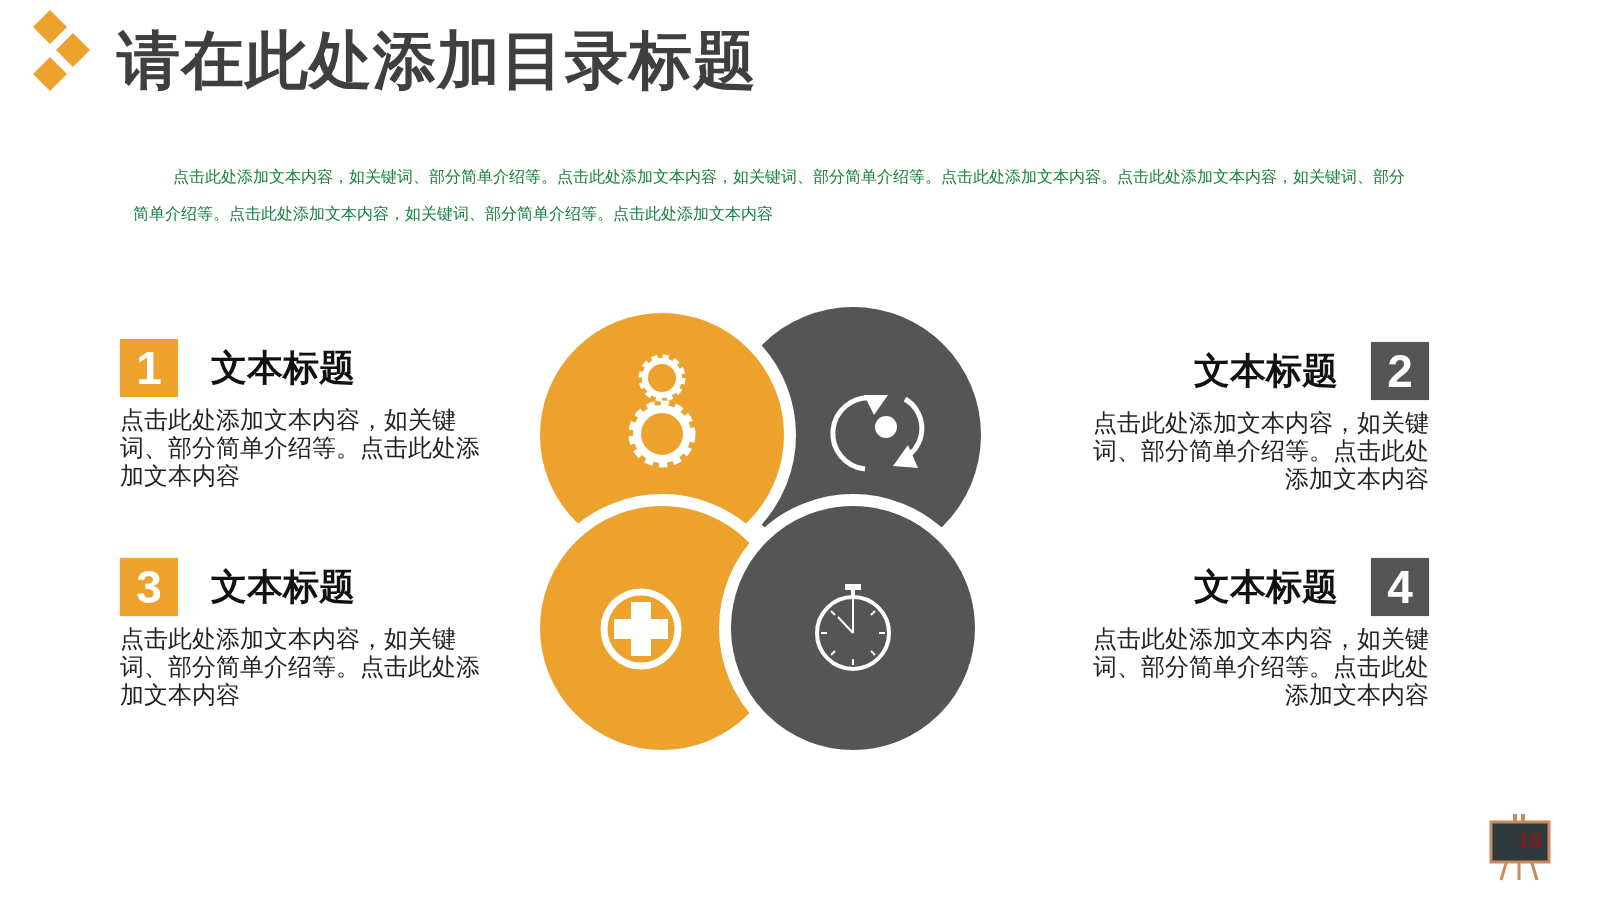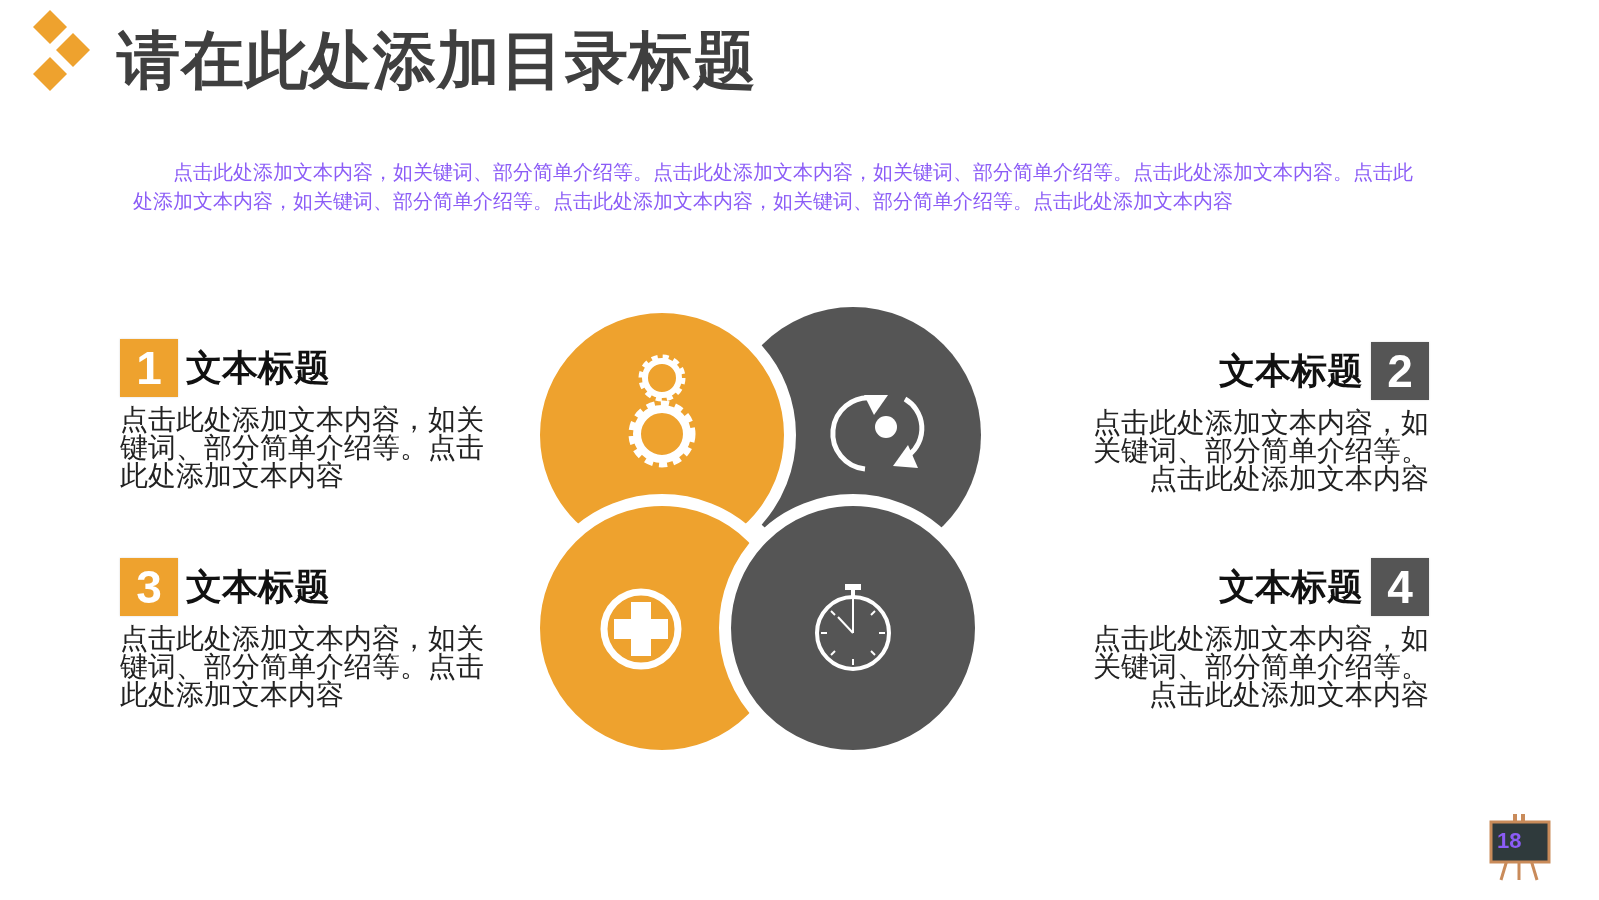--- a/index.html
+++ b/index.html
@@ -1,35 +1,35 @@
 <!DOCTYPE html>
 <html><head>
 <meta charset="utf-8">
 <style>
   html, body { margin:0; padding:0; }
   body { width:1599px; height:900px; background:#ffffff; position:relative; overflow:hidden;
          font-family:"DejaVu Sans","Liberation Sans",sans-serif; color:#222; }
   .logo { position:absolute; left:30px; top:8px; width:65px; height:85px; }
   .page-title { position:absolute; left:117px; top:18px; font-size:63px; font-weight:bold; color:#3f3f3f; letter-spacing:1px; white-space:nowrap; }
-  .intro { position:absolute; left:133px; top:158px; width:1285px; font-size:20px; line-height:29px; color:#8b5cf6; text-indent:40px; }
+  .intro { position:absolute; left:133px; top:158px; width:1285px; font-size:16px; line-height:37px; color:#15803d; text-indent:40px; }
   .item { position:absolute; width:370px; }
   .item .head { display:flex; align-items:center; height:60px; }
   .num { width:58px; height:58px; display:flex; align-items:center; justify-content:center;
          color:#fff; font-size:46px; font-weight:bold; font-family:"Liberation Sans",sans-serif; box-shadow:0 0 2px rgba(0,0,0,0.15); }
   .num.orange { background:#eea22e; }
   .num.gray { background:#555555; }
-  .item .ttl { font-size:36px; font-weight:bold; color:#111; margin:0 8px; white-space:nowrap; }
-  .item .desc { font-size:28px; line-height:28px; margin-top:8px; color:#222; }
+  .item .ttl { font-size:36px; font-weight:bold; color:#111; margin:0 33px; white-space:nowrap; }
+  .item .desc { font-size:24px; line-height:28px; margin-top:8px; color:#222; }
   .item.left { left:120px; }
   .item.right { right:170px; text-align:right; }
   .item.right .head { justify-content:flex-end; }
   .item.right .desc { padding-left:20px; }
   .diagram { position:absolute; left:520px; top:295px; width:480px; height:470px; }
   .badge { position:absolute; left:1485px; top:812px; width:70px; height:70px; }
-  .badge-num { position:absolute; left:1497px; top:828px; width:45px; text-align:left; color:#8b5cf6; font-weight:bold; font-size:22px; font-family:"Liberation Sans",sans-serif; }
+  .badge-num { position:absolute; left:1497px; top:828px; width:45px; text-align:right; color:#7f1d1d; font-weight:bold; font-size:22px; font-family:"Liberation Sans",sans-serif; }
 </style>
 </head>
 <body>
 
 <svg class="logo" viewBox="0 0 65 85">
   <polygon points="20,2 37,19 20,36 3,19" fill="#eea22e"></polygon>
   <polygon points="43,25 60,42 43,59 26,42" fill="#eea22e"></polygon>
   <polygon points="20,49 37,66 20,83 3,66" fill="#eea22e"></polygon>
 </svg>
 <div class="page-title">请在此处添加目录标题</div>

